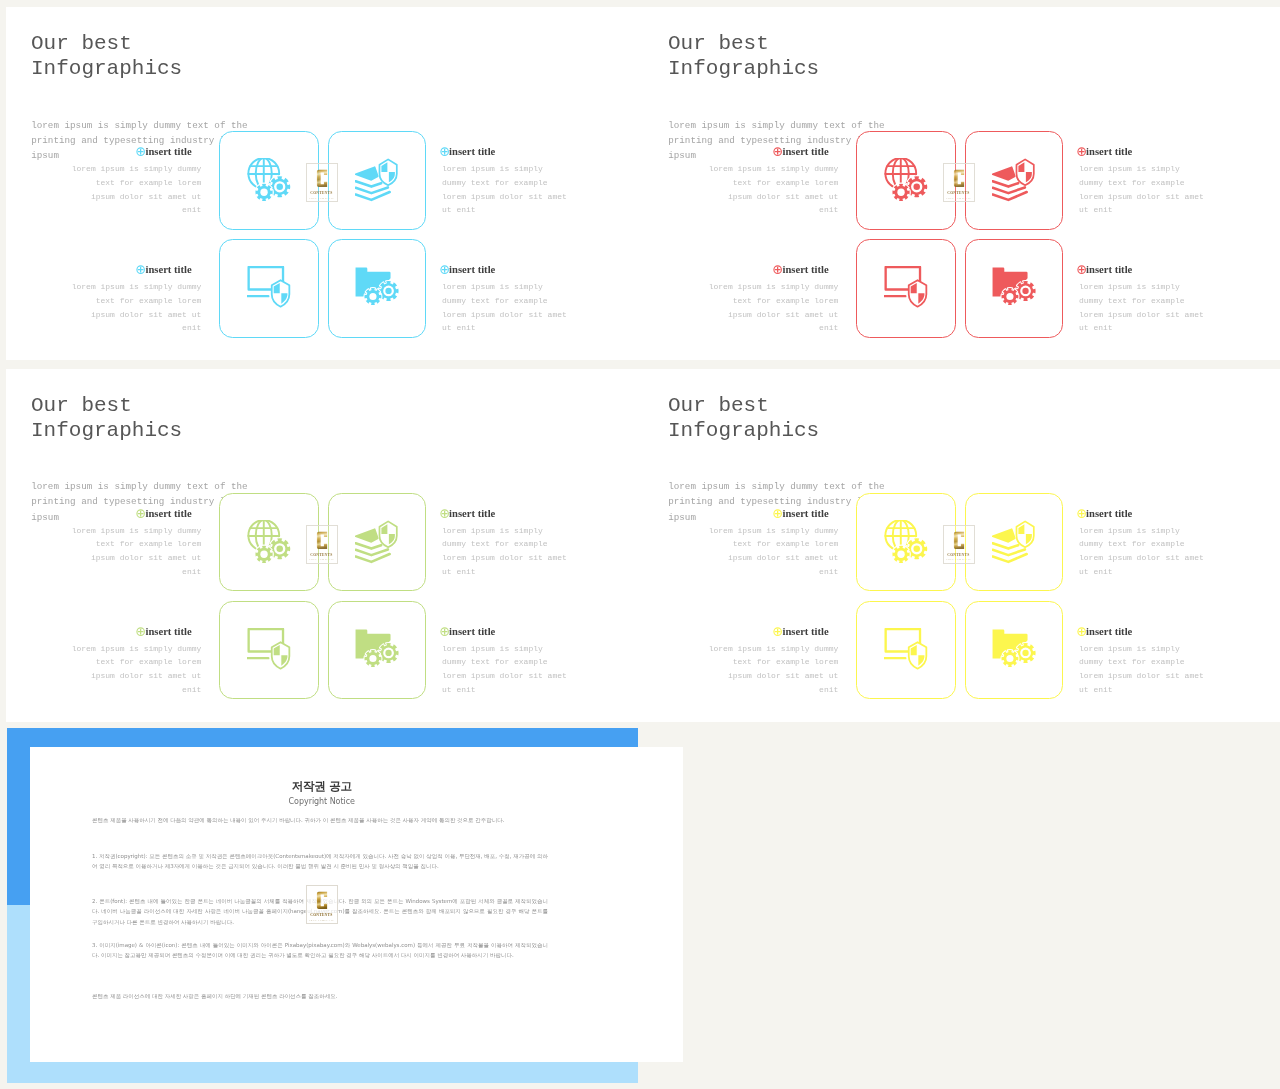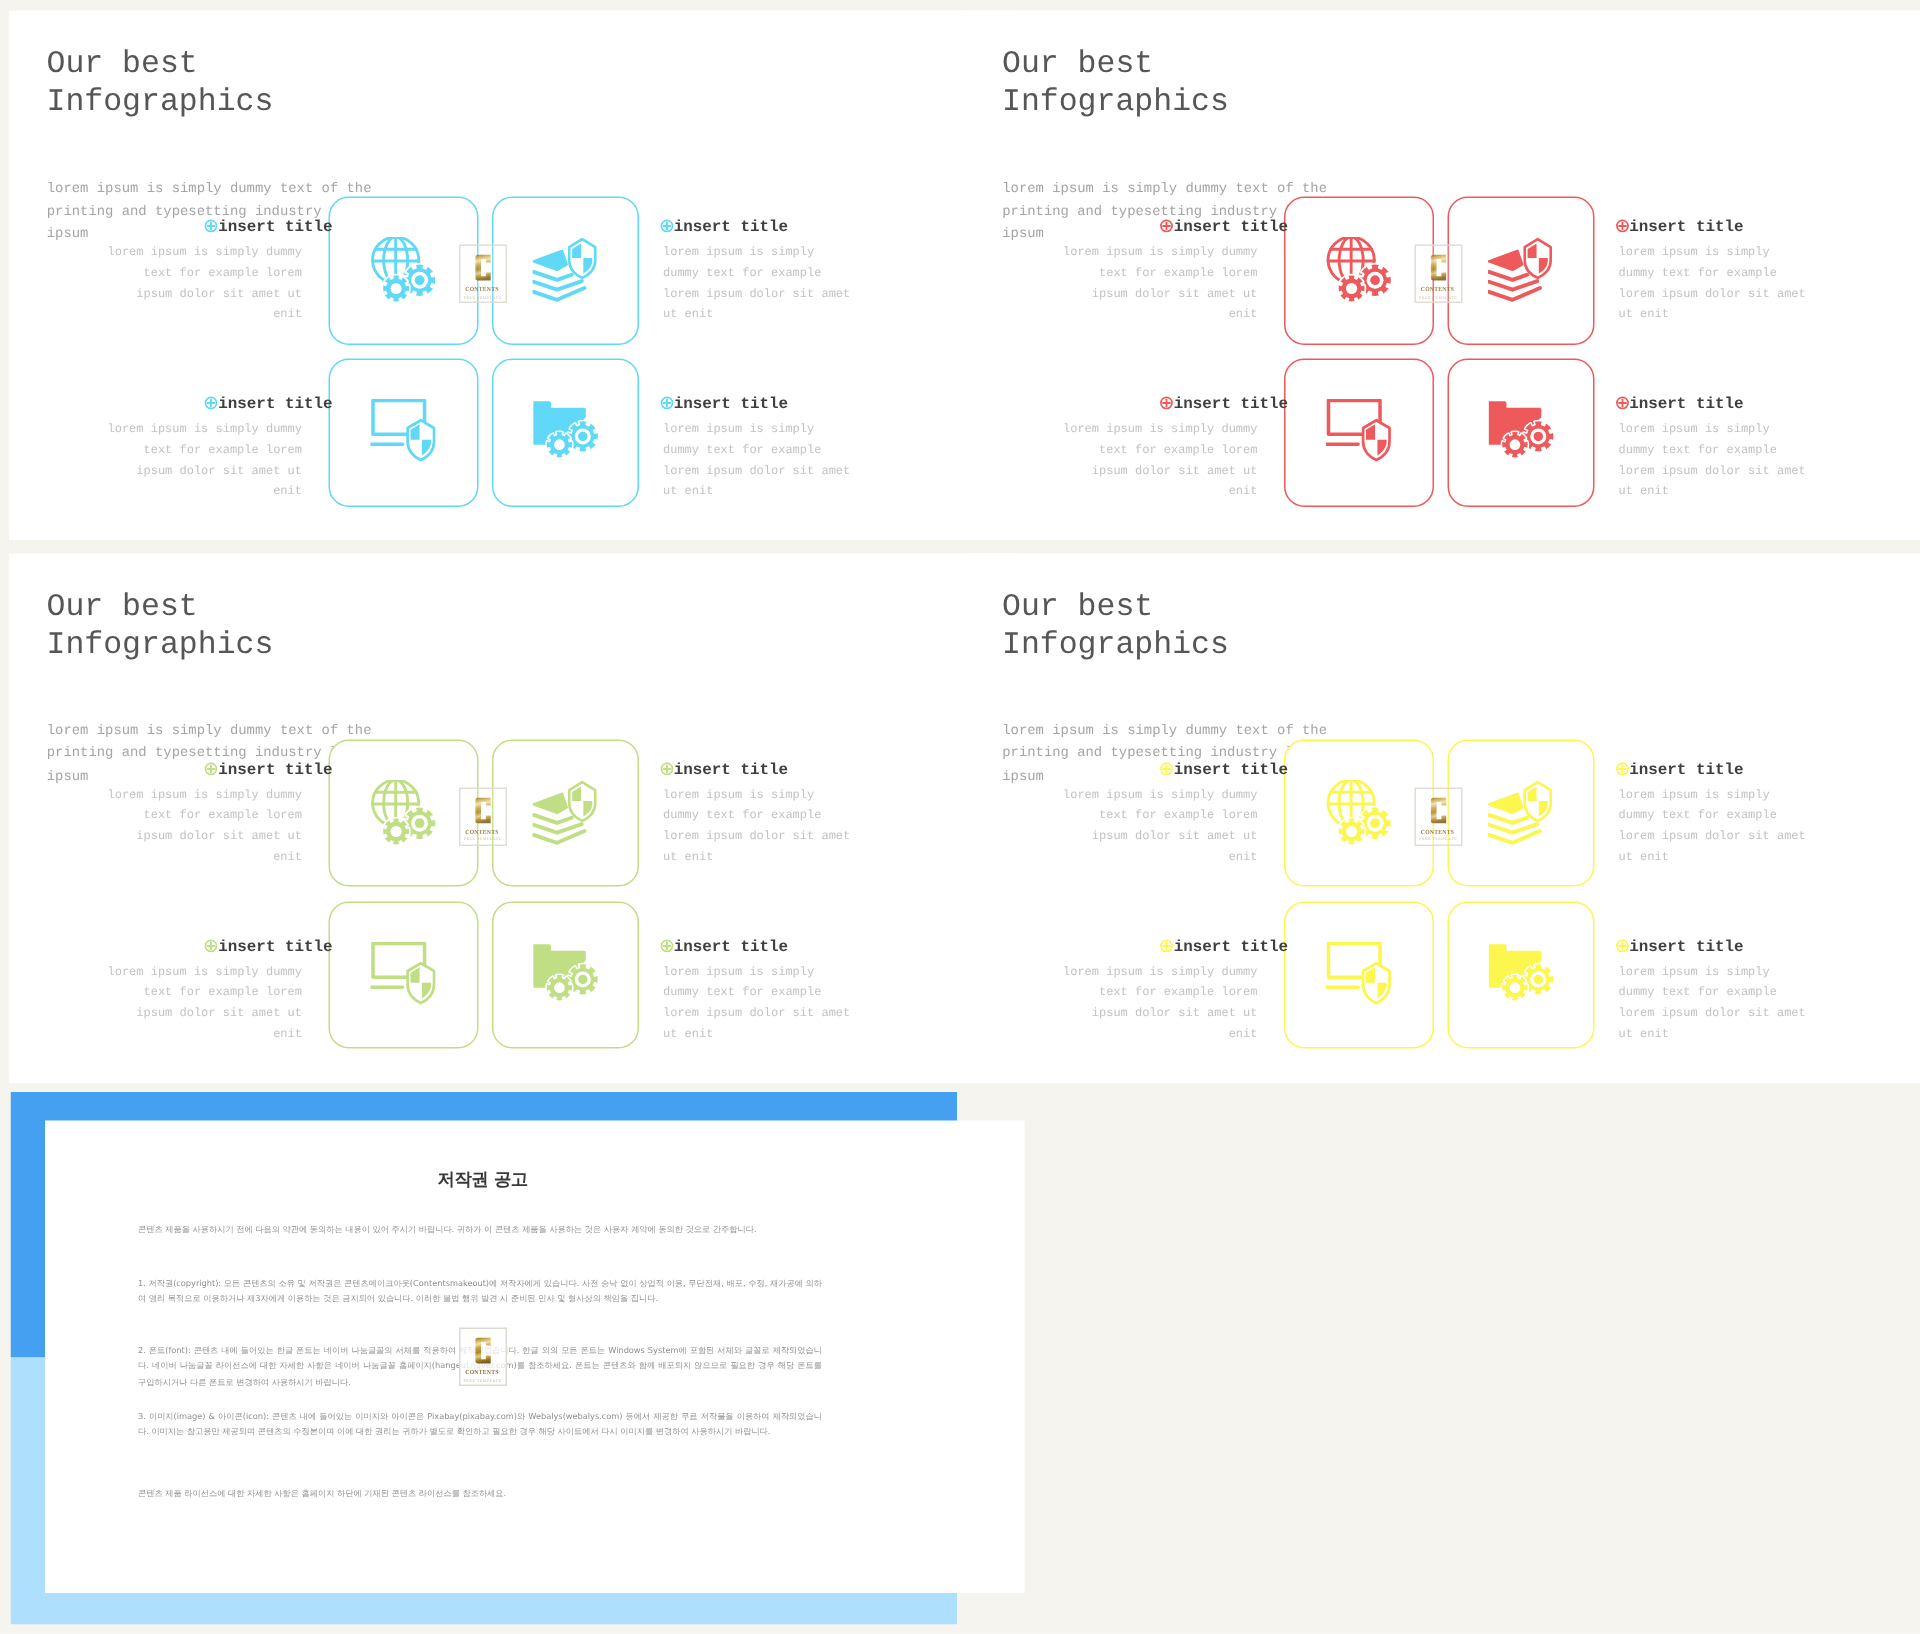--- a/index.html
+++ b/index.html
@@ -16,21 +16,21 @@
 
   .title{position:absolute;left:25.0px;top:24.2px;width:320px;
          font-size:21px;line-height:25.2px;color:#565656;letter-spacing:0px;
          font-weight:400;white-space:pre;}
   .subtitle{position:absolute;left:25.2px;top:75.6px;width:218px;
             font-size:9.25px;line-height:15.3px;color:#a5a5a5;letter-spacing:0px;margin-top:35px;}
 
   .panel{position:absolute;left:0;top:0;}
   .p-title{position:absolute;font-size:10.6px;line-height:12px;
            white-space:nowrap;letter-spacing:0px;}
-  .p-title > span{font-weight:bold;color:#3f3f3f;}
+  .p-title > span{font-weight:bold;color:#3f3f3f;font-family:Liberation Serif, serif;}
   .p-body{position:absolute;font-size:8.0px;line-height:13.75px;color:#c2c2c2;letter-spacing:0px;}
   .bullet-ico{width:9.3px;height:9.3px;vertical-align:-1.3px;}
 
   .pl{text-align:right;}
   .pr{text-align:left;}
 
   .box{position:absolute;border:1.25px solid currentColor;border-radius:13.5px;background:#fff;
        box-sizing:border-box;}
   .ico{position:absolute;width:44px;height:44px;}
 
@@ -534,20 +534,21 @@
 </svg>
         <div class="wm-n">CONTENTS</div>
         <div class="wm-t">FREE TEMPLATE</div>
       </div>
 </div>
 <div class="slide s5">
 <div class="frame-top"></div>
 <div class="frame-bot"></div>
 <div class="sheet">
 <div class="nt-ko">저작권 공고</div>
+<div class="nt-en">Copyright Notice</div>
 <div class="np" style="top:68.0px;">콘텐츠 제품을 사용하시기 전에 다음의 약관에 동의하는 내용이 있어 주시기 바랍니다. 귀하가 이 콘텐츠 제품을 사용하는 것은 사용자 계약에 동의한 것으로 간주합니다.</div>
 <div class="np" style="top:103.4px;">1. 저작권(copyright): 모든 콘텐츠의 소유 및 저작권은 콘텐츠메이크아웃(Contentsmakeout)에 저작자에게 있습니다. 사전 승낙 없이 상업적 이용, 무단전재, 배포, 수정, 재가공에 의하여 영리 목적으로 이용하거나 제3자에게 이용하는 것은 금지되어 있습니다. 이러한 불법 행위 발견 시 준비된 민사 및 형사상의 책임을 집니다.</div>
 <div class="np" style="top:148.4px;">2. 폰트(font): 콘텐츠 내에 들어있는 한글 폰트는 네이버 나눔글꼴의 서체를 적용하여 제작되었습니다. 한글 외의 모든 폰트는 Windows System에 포함된 서체와 글꼴로 제작되었습니다. 네이버 나눔글꼴 라이선스에 대한 자세한 사항은 네이버 나눔글꼴 홈페이지(hangeul.naver.com)를 참조하세요. 폰트는 콘텐츠와 함께 배포되지 않으므로 필요한 경우 해당 폰트를 구입하시거나 다른 폰트로 변경하여 사용하시기 바랍니다.</div>
 <div class="np" style="top:192.3px;">3. 이미지(image) &amp; 아이콘(icon): 콘텐츠 내에 들어있는 이미지와 아이콘은 Pixabay(pixabay.com)와 Webalys(webalys.com) 등에서 제공한 무료 저작물을 이용하여 제작되었습니다. 이미지는 참고용만 제공되며 콘텐츠의 수정본이며 이에 대한 권리는 귀하가 별도로 확인하고 필요한 경우 해당 사이트에서 다시 이미지를 변경하여 사용하시기 바랍니다.</div>
 <div class="np" style="top:243.4px;">콘텐츠 제품 라이선스에 대한 자세한 사항은 홈페이지 하단에 기재된 콘텐츠 라이선스를 참조하세요.</div>
 </div>
 </div>
 <div class="wm wm5">
       <svg viewBox="0 0 24 36" class="wm-c-svg">
 <defs>

